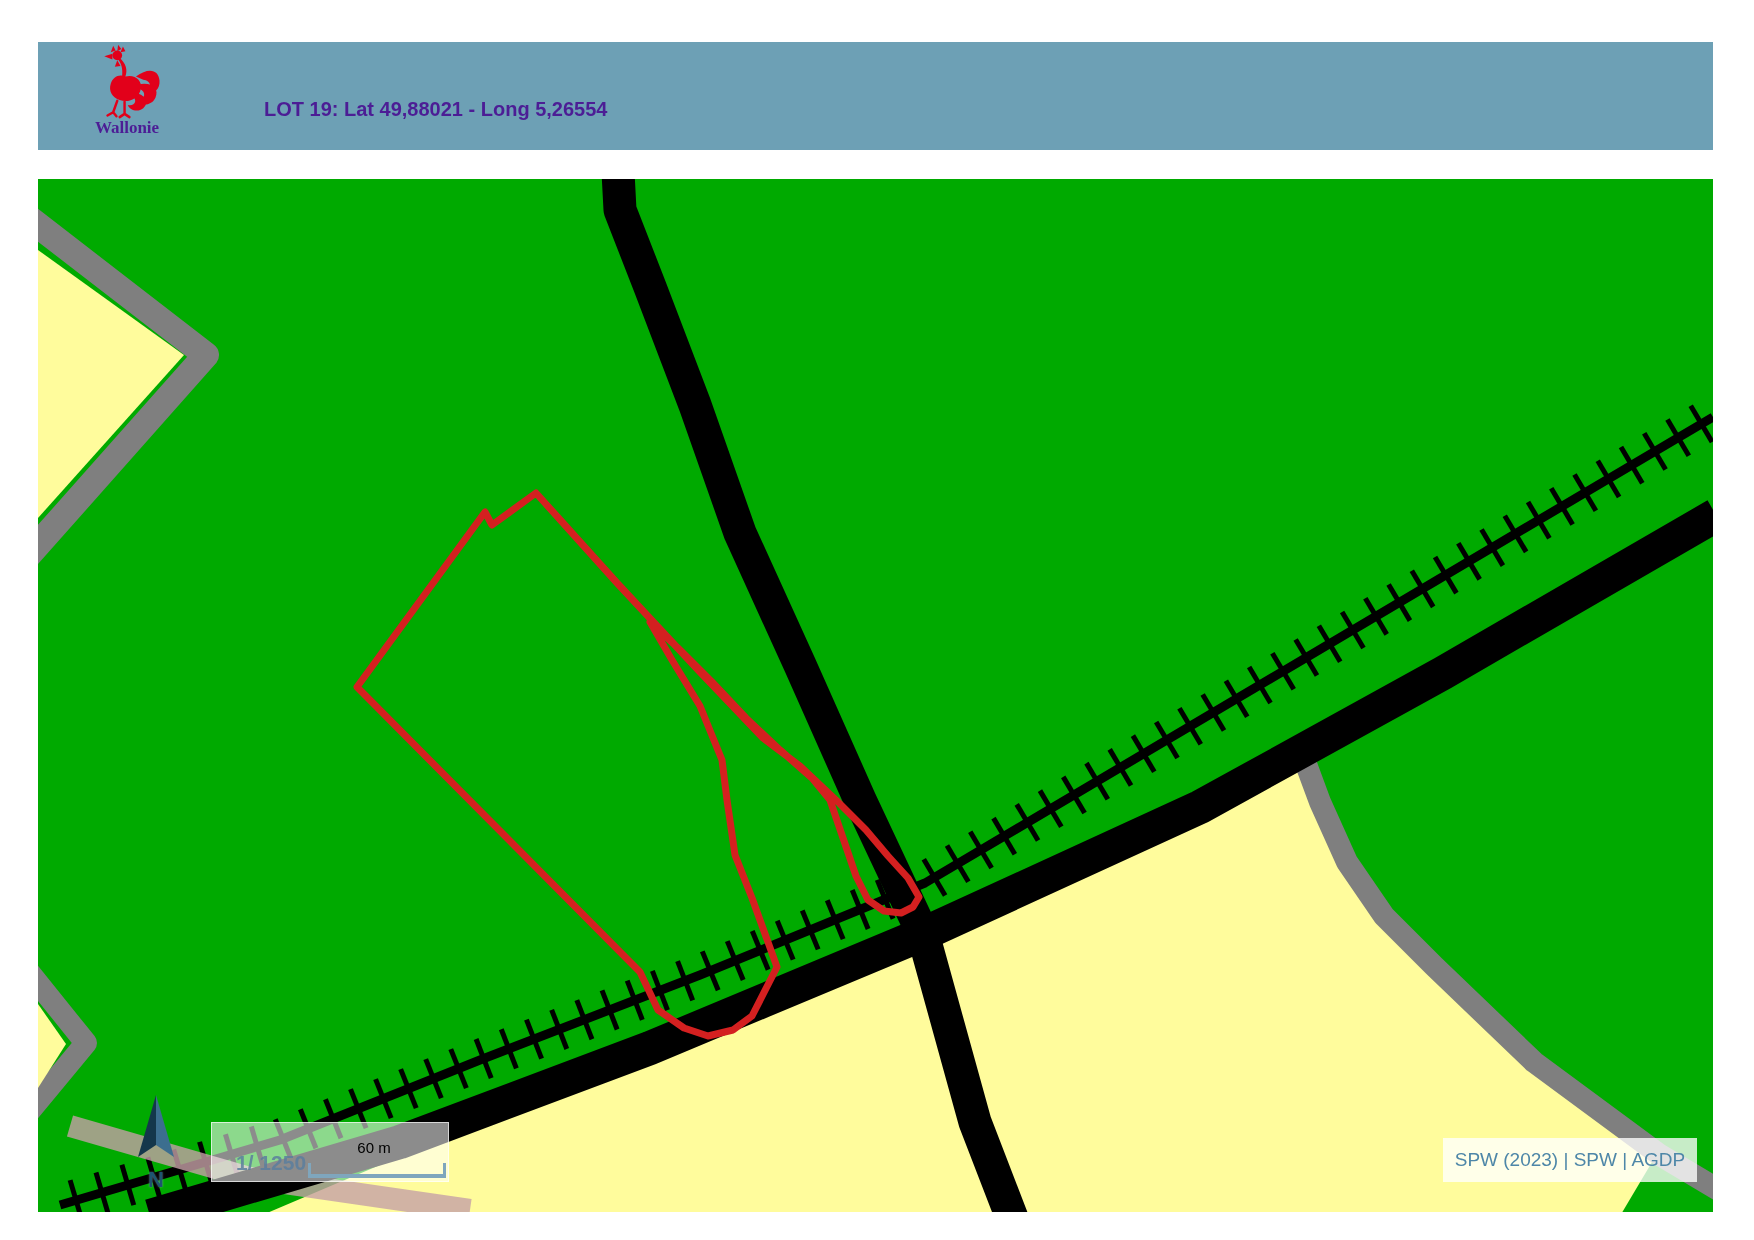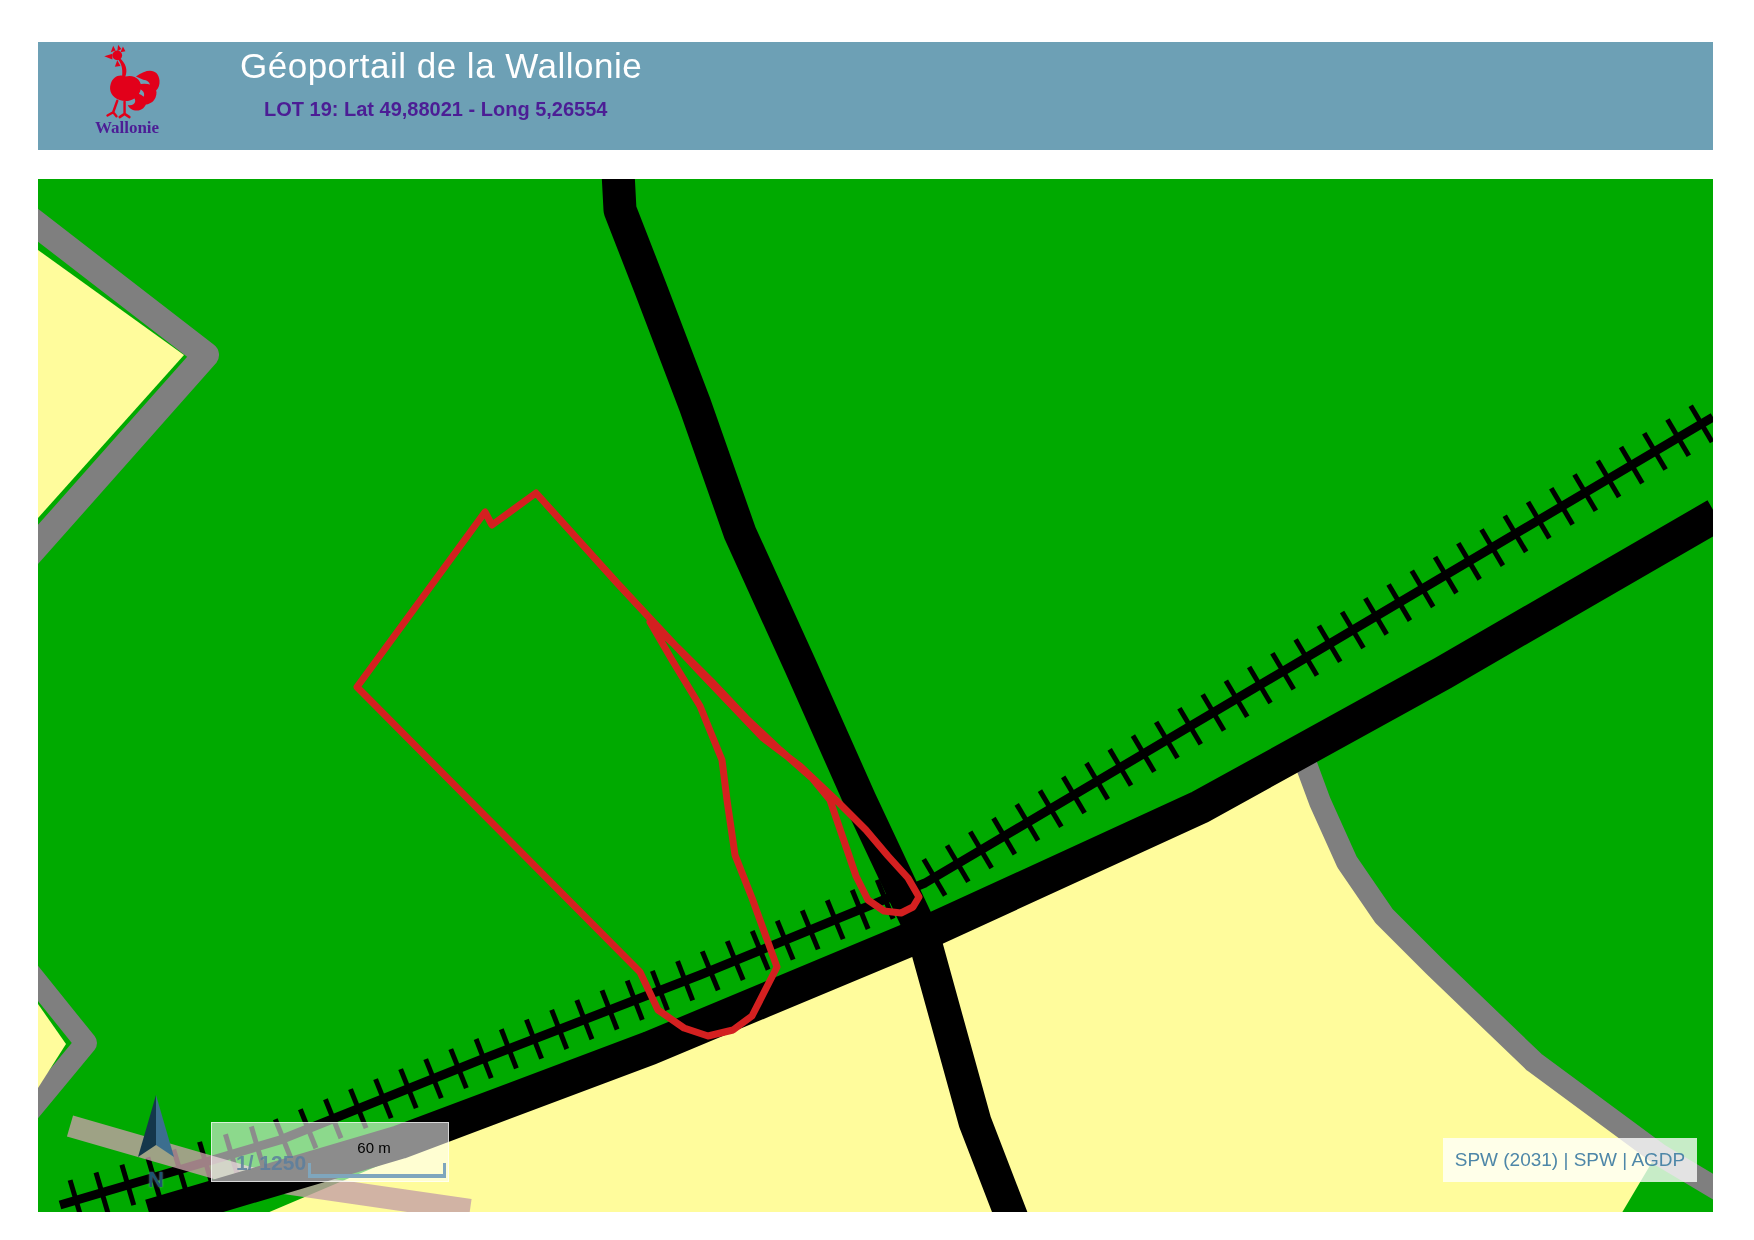--- a/index.html
+++ b/index.html
@@ -80,21 +80,20 @@
         <path d="M58,50 C76,46 85,55 80,66 C76,75 64,77 58,71 C68,68 69,58 60,55 Z"></path>
         <path d="M54,60 C68,62 73,72 65,79 C58,85 48,81 46,75 C55,77 58,69 52,65 Z"></path>
       </g>
       <g stroke="#E2001A" stroke-width="3" fill="none" stroke-linecap="round">
         <path d="M33,70 L28,84 M28,84 L21,88 M28,84 L32,89"></path>
         <path d="M42,71 L42,86 M42,86 L36,90 M42,86 L48,90"></path>
       </g>
     </svg>
     <div class="logo-word">Wallonie</div>
   </div>
-  <div class="title">Géoportail de la Wallonie</div>
   <div class="subtitle">LOT 19: Lat 49,88021 - Long 5,26554</div>
 </div>
 
 <div class="map">
   <svg id="map-svg" class="base" width="1675" height="1033" viewBox="38 179 1675 1033">
       <rect x="38" y="179" width="1675" height="1033" fill="#00AA00"></rect>
       <polygon points="923,934 1300,762 1338,842 1380,910 1430,962 1532,1060 1658,1152 1620,1216 260,1216" fill="#FFFC9C"></polygon>
       <polyline points="1303,756 1320,802 1347,862 1384,916 1434,966 1534,1062 1660,1155 1722,1192" fill="none" stroke="#7F7F7F" stroke-width="22" stroke-linejoin="round" stroke-linecap="butt"></polyline>
       <polyline points="26,216 206,355 26,558" fill="none" stroke="#7F7F7F" stroke-width="26" stroke-linejoin="round" stroke-linecap="butt"></polyline>
       <polygon points="38,250 184,355 38,518" fill="#FFFC9C"></polygon>
@@ -184,14 +183,14 @@
     </svg>
     <div class="n-label">N</div>
   </div>
 
   <div class="scalebox">
     <div class="scale-ratio">1/ 1250</div>
     <div class="scalebar-label">60 m</div>
     <div class="scalebar"></div>
   </div>
 
-  <div class="attribution">SPW (2031) | SPW | AGDP</div>
+  <div class="attribution">SPW (2023) | SPW | AGDP</div>
 </div>
 
 </body></html>

